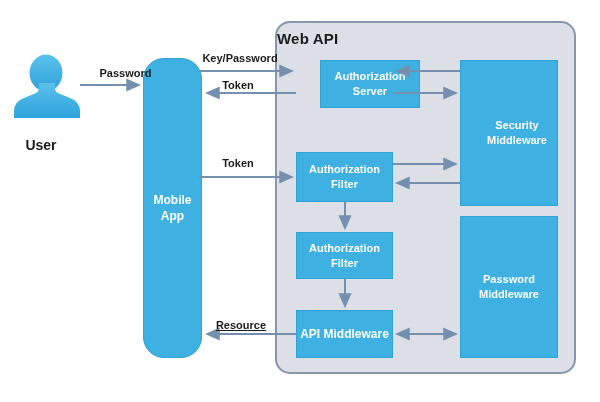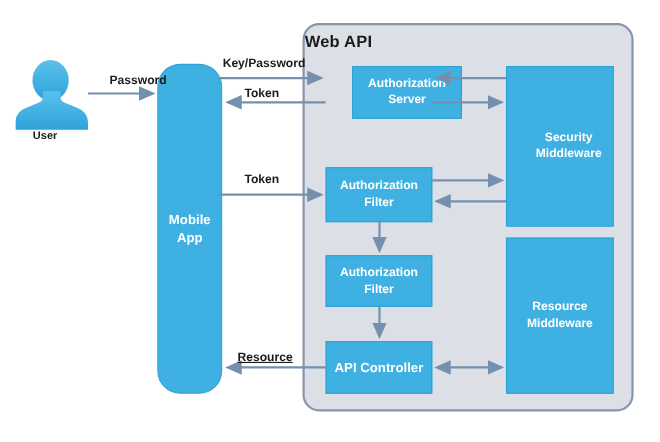--- a/index.html
+++ b/index.html
@@ -27,22 +27,22 @@
   .mobile-app{left:143px;top:58px;width:59px;height:300px;font-size:12px;line-height:16px;border-radius:21px;}
   .auth-server{left:296px;top:60px;width:100px;height:48px;margin-left:24px;}
   .security-mw{left:460px;top:60px;width:98px;height:146px;padding-left:18px;}
   .auth-filter-1{left:296px;top:152px;width:97px;height:50px;}
   .auth-filter-2{left:296px;top:232px;width:97px;height:47px;}
   .resource-mw{left:460px;top:216px;width:98px;height:142px;}
   .api-controller{left:296px;top:310px;width:97px;height:48px;font-size:12px;}
   
   .user-icon{position:absolute;left:14px;top:52px;width:66px;height:67px;z-index:3;}
   .user-label{
-    position:absolute;left:8px;top:118px;width:66px;text-align:center;
-    font-size:10px;font-weight:bold;color:#1B1B1B;z-index:3;
+    position:absolute;left:8px;top:137px;width:66px;text-align:center;
+    font-size:14px;font-weight:bold;color:#1B1B1B;z-index:3;
   }
   
   .edge-label{
     position:absolute;transform:translateX(-50%);white-space:nowrap;
     font-size:11px;font-weight:bold;color:#1B1B1B;z-index:6;
   }
   .lbl-password{left:106px;top:67px;padding-left:39px;}
   .lbl-key-password{left:240px;top:52px;}
   .lbl-token-auth{left:238px;top:79px;}
   .lbl-token-filter{left:238px;top:157px;}
@@ -80,24 +80,24 @@
   <div class="node security-mw">
     <span>Security Middleware</span>
   </div>
   <div class="node auth-filter-1">
     <span>Authorization Filter</span>
   </div>
   <div class="node auth-filter-2">
     <span>Authorization Filter</span>
   </div>
   <div class="node resource-mw">
-    <span>Resource Middleware</span>
+    <span>Password Middleware</span>
   </div>
   <div class="node api-controller">
-    <span>API Controller</span>
+    <span>API Middleware</span>
   </div>
 
   <div class="edge-label lbl-password">Password</div>
   <div class="edge-label lbl-key-password">Key/Password</div>
   <div class="edge-label lbl-token-auth">Token</div>
   <div class="edge-label lbl-token-filter">Token</div>
   <div class="edge-label lbl-resource">Resource</div>
 
   <svg class="arrows" viewBox="0 0 600 402">
     <defs>

